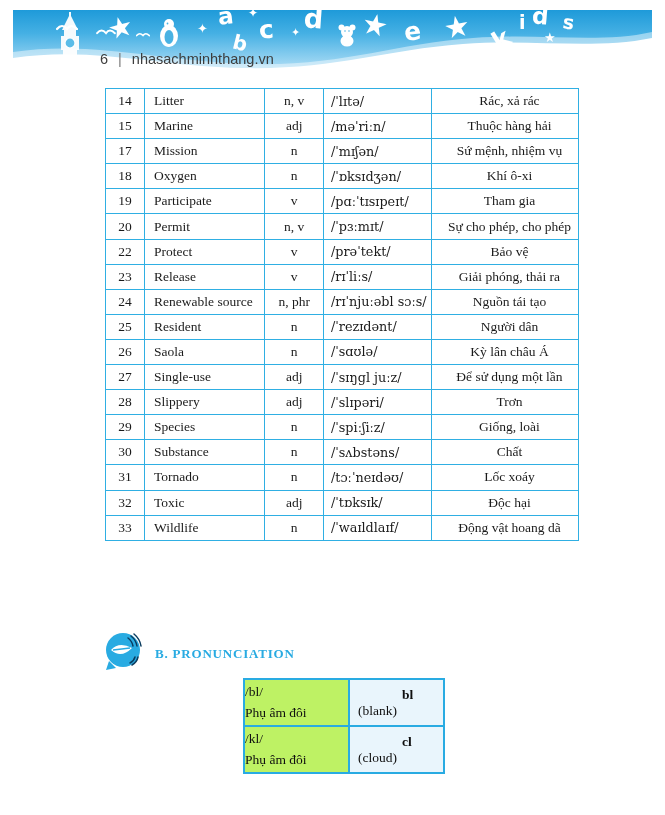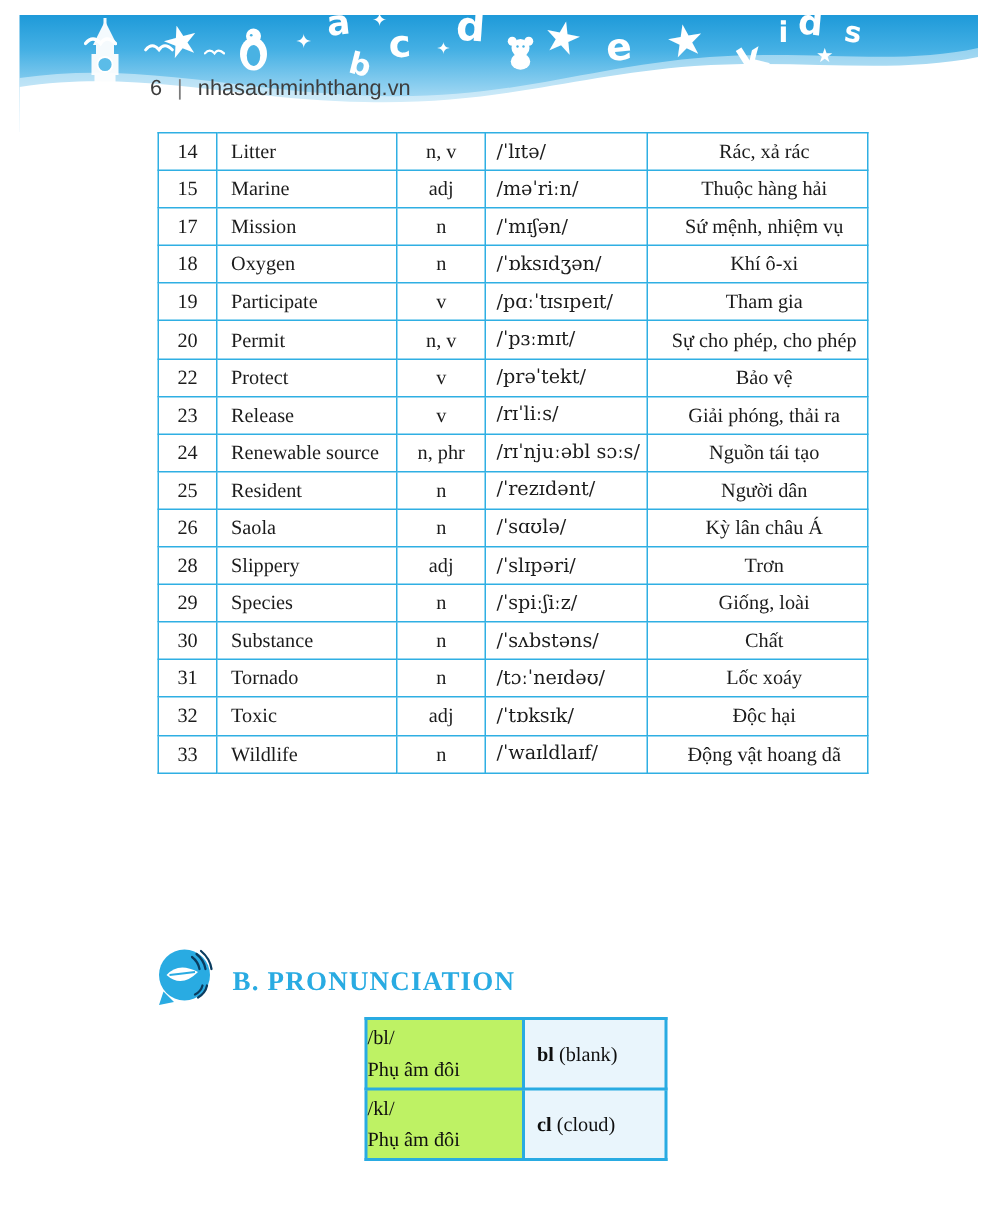--- a/index.html
+++ b/index.html
@@ -60,32 +60,32 @@
   td.c-num  { width:38px;  text-align:center; }
   td.c-word { width:117px; text-align:left; padding-left:9px; }
   td.c-pos  { width:57px;  text-align:center;border-radius:10px; }
   td.c-ipa  { width:105px; text-align:left; padding-left:7px; font-family:"DejaVu Serif","Liberation Serif",serif; font-size:12.8px;margin-top:20px; }
   td.c-meaning { width:143px; text-align:center; padding-left:9px; }
 
   
   .pron-head { position:absolute; left:101px; top:630px; display:flex; align-items:center; gap:10px; }
   .pron-icon { width:44px; height:44px; }
   .pron-title {
-    color:#29abe2; font-weight:bold; font-size:18px; letter-spacing:0.8px;
+    color:#29abe2; font-weight:bold; font-size:13px; letter-spacing:0.8px;
     font-family:"Liberation Serif","DejaVu Serif",serif; padding-top:4px;
   }
 
   table.pron {
     position:absolute; left:243px; top:678px; border-collapse:collapse; table-layout:fixed;
     font-size:13.5px; color:#0f0f0f;
   }
   table.pron td { border:2px solid #29abe2; height:47px; vertical-align:middle; }
   td.p-left  { width:105px; background:#bef264; text-align:left; font-weight:normal; line-height:1.55; }
   td.p-right { width:95px;  background:#e9f5fc; padding-left:8px; }
-  td.p-right .b { font-weight:bold; }
+  td.p-right .b { font-weight:bold;margin-left:44px; }
 </style>
 </head>
 <body>
 
 <div class="page">
 
   <div class="band"></div>
 
   <svg class="wave-svg" viewBox="0 0 639 78" preserveAspectRatio="none">
     <path d="M0 42 C 80 30 150 52 240 54 C 330 56 380 34 460 28 C 530 23 585 34 639 22 L639 78 L0 78 Z" fill="#ffffff" opacity="0.45"></path>
@@ -238,20 +238,27 @@
         </tr>
 
         <tr>
           <td class="c-num">26</td>
           <td class="c-word">Saola</td>
           <td class="c-pos">n</td>
           <td class="c-ipa">/ˈsɑʊlə/</td>
           <td class="c-meaning">Kỳ lân châu Á</td>
         </tr>
 
+        <tr>
+          <td class="c-num">27</td>
+          <td class="c-word">Single-use</td>
+          <td class="c-pos">adj</td>
+          <td class="c-ipa">/ˈsɪŋgl juːz/</td>
+          <td class="c-meaning">Để sử dụng một lần</td>
+        </tr>
 
         <tr>
           <td class="c-num">28</td>
           <td class="c-word">Slippery</td>
           <td class="c-pos">adj</td>
           <td class="c-ipa">/ˈslɪpəri/</td>
           <td class="c-meaning">Trơn</td>
         </tr>
 
         <tr>

